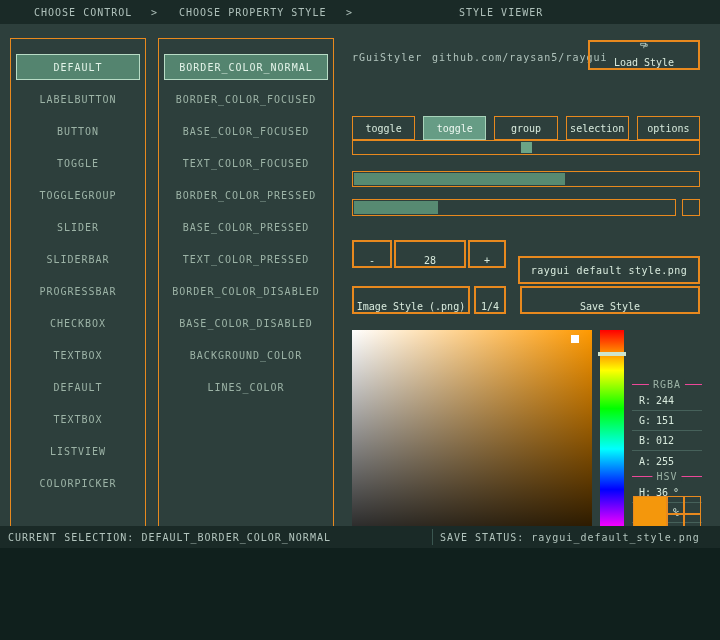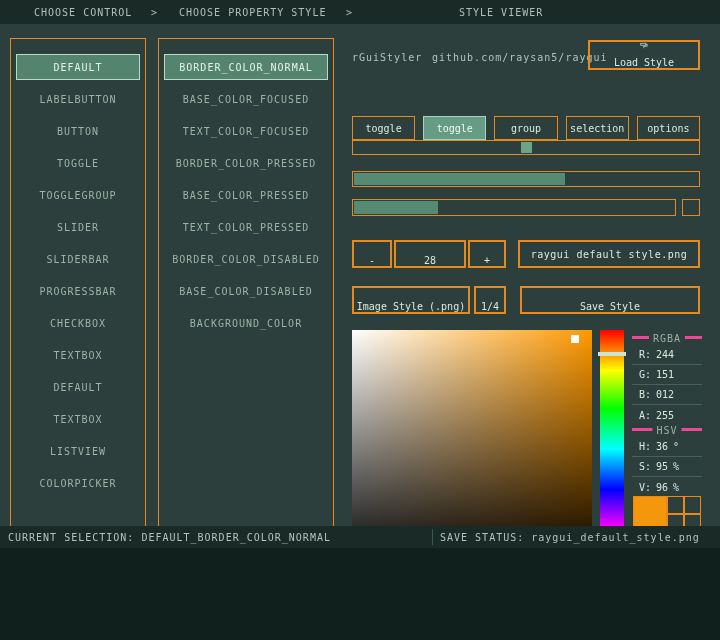--- a/index.html
+++ b/index.html
@@ -70,21 +70,21 @@
       linear-gradient(to bottom, rgba(0,0,0,0), #000),
       linear-gradient(to right, #fff, var(--picker-hue,#ff9900));
   }
   .sv-marker { position:absolute; left:219px; top:5px; width:8px; height:8px; background:#ffffff; cursor:pointer; }
   .hue-bar {
     background:linear-gradient(to bottom,
       #ff0000 0%, #ffff00 17%, #00ff00 33%, #00ffff 50%, #0000ff 67%, #ff00ff 83%, #ff0000 100%);
   }
   .hue-handle { position:absolute; left:-2px; right:-2px; top:22px; height:4px; background:#cde4cd; cursor:pointer; }
 
-  .group-box { border-top:3px solid #ec4899; }
+  .group-box { border-top:1px solid #ec4899;margin-top:48px; }
   .group-label {
     position:absolute; top:-6px; left:50%; transform:translateX(-50%);
     background:var(--bg,#2d3f3c); padding:0 4px; letter-spacing:1px; color:var(--text,#9cb3a6);
   }
   .rows { padding-top:6px; }
   .value-row {
     display:flex; align-items:center; gap:5px; padding-left:7px;
     color:var(--text-bright,#d8eadd); border-bottom:1px solid #46615a;
   }
   .rows.r20 .value-row { height:20px; }
@@ -151,38 +151,40 @@
 
       <div class="list-item">COLORPICKER</div>
     </div>
 
   <div class="panel" style="left:158px;width:176px;height:562px">
 
       <div class="list-item selected">BORDER_COLOR_NORMAL</div>
 
 
 
+      <div class="list-item">BORDER_COLOR_FOCUSED</div>
 
       <div class="list-item">BASE_COLOR_FOCUSED</div>
 
       <div class="list-item">TEXT_COLOR_FOCUSED</div>
 
       <div class="list-item">BORDER_COLOR_PRESSED</div>
 
       <div class="list-item">BASE_COLOR_PRESSED</div>
 
       <div class="list-item">TEXT_COLOR_PRESSED</div>
 
       <div class="list-item">BORDER_COLOR_DISABLED</div>
 
       <div class="list-item">BASE_COLOR_DISABLED</div>
 
 
       <div class="list-item">BACKGROUND_COLOR</div>
 
+      <div class="list-item">LINES_COLOR</div>
     </div>
 
   <span class="app-label" style="left:352px;top:52px">rGuiStyler</span>
   <span class="app-label link" style="left:432px;top:52px">github.com/raysan5/raygui</span>
 
   <button class="obtn b2" style="left:588px;top:40px;width:112px;height:30px">
     <svg width="16" height="16" viewBox="0 0 16 16" fill="none" stroke="#cfe3d6" stroke-width="1.4">
       <rect x="1.5" y="2.5" width="10" height="4"></rect>
       <path d="M11.5 4.5 h3 v4 h-7 v4"></path>
     </svg>
@@ -211,21 +213,21 @@
   </div>
 
   <div class="slider-track" style="left:352px;top:199px;width:324px;height:17px">
     <div class="fill" style="width:26%"></div>
   </div>
   <button class="obtn b1" style="left:682px;top:199px;width:18px;height:17px"></button>
 
   <button class="obtn b2" style="left:352px;top:240px;width:40px;height:28px">-</button>
   <div class="obtn b2" style="left:394px;top:240px;width:72px;height:28px">28</div>
   <button class="obtn b2" style="left:468px;top:240px;width:38px;height:28px">+</button>
-  <input class="textbox b2" style="left: 518px; top: 240px; width: 182px; height: 28px;" value="raygui_default_style.png">
+  <input class="textbox b2" style="left: 518px; top: 256px; width: 182px; height: 28px;" value="raygui_default_style.png">
 
   <button class="obtn b2" style="left:352px;top:286px;width:118px;height:28px">Image Style (.png)</button>
   <button class="obtn b2" style="left:474px;top:286px;width:32px;height:28px">1/4</button>
   <button class="obtn b2" style="left:520px;top:286px;width:180px;height:28px">Save Style</button>
 
   <div class="abs sv-square" style="left:352px;top:330px;width:240px;height:238px">
     <div class="sv-marker"></div>
   </div>
   <div class="abs hue-bar" style="left:600px;top:330px;width:24px;height:238px">
     <div class="hue-handle"></div>

